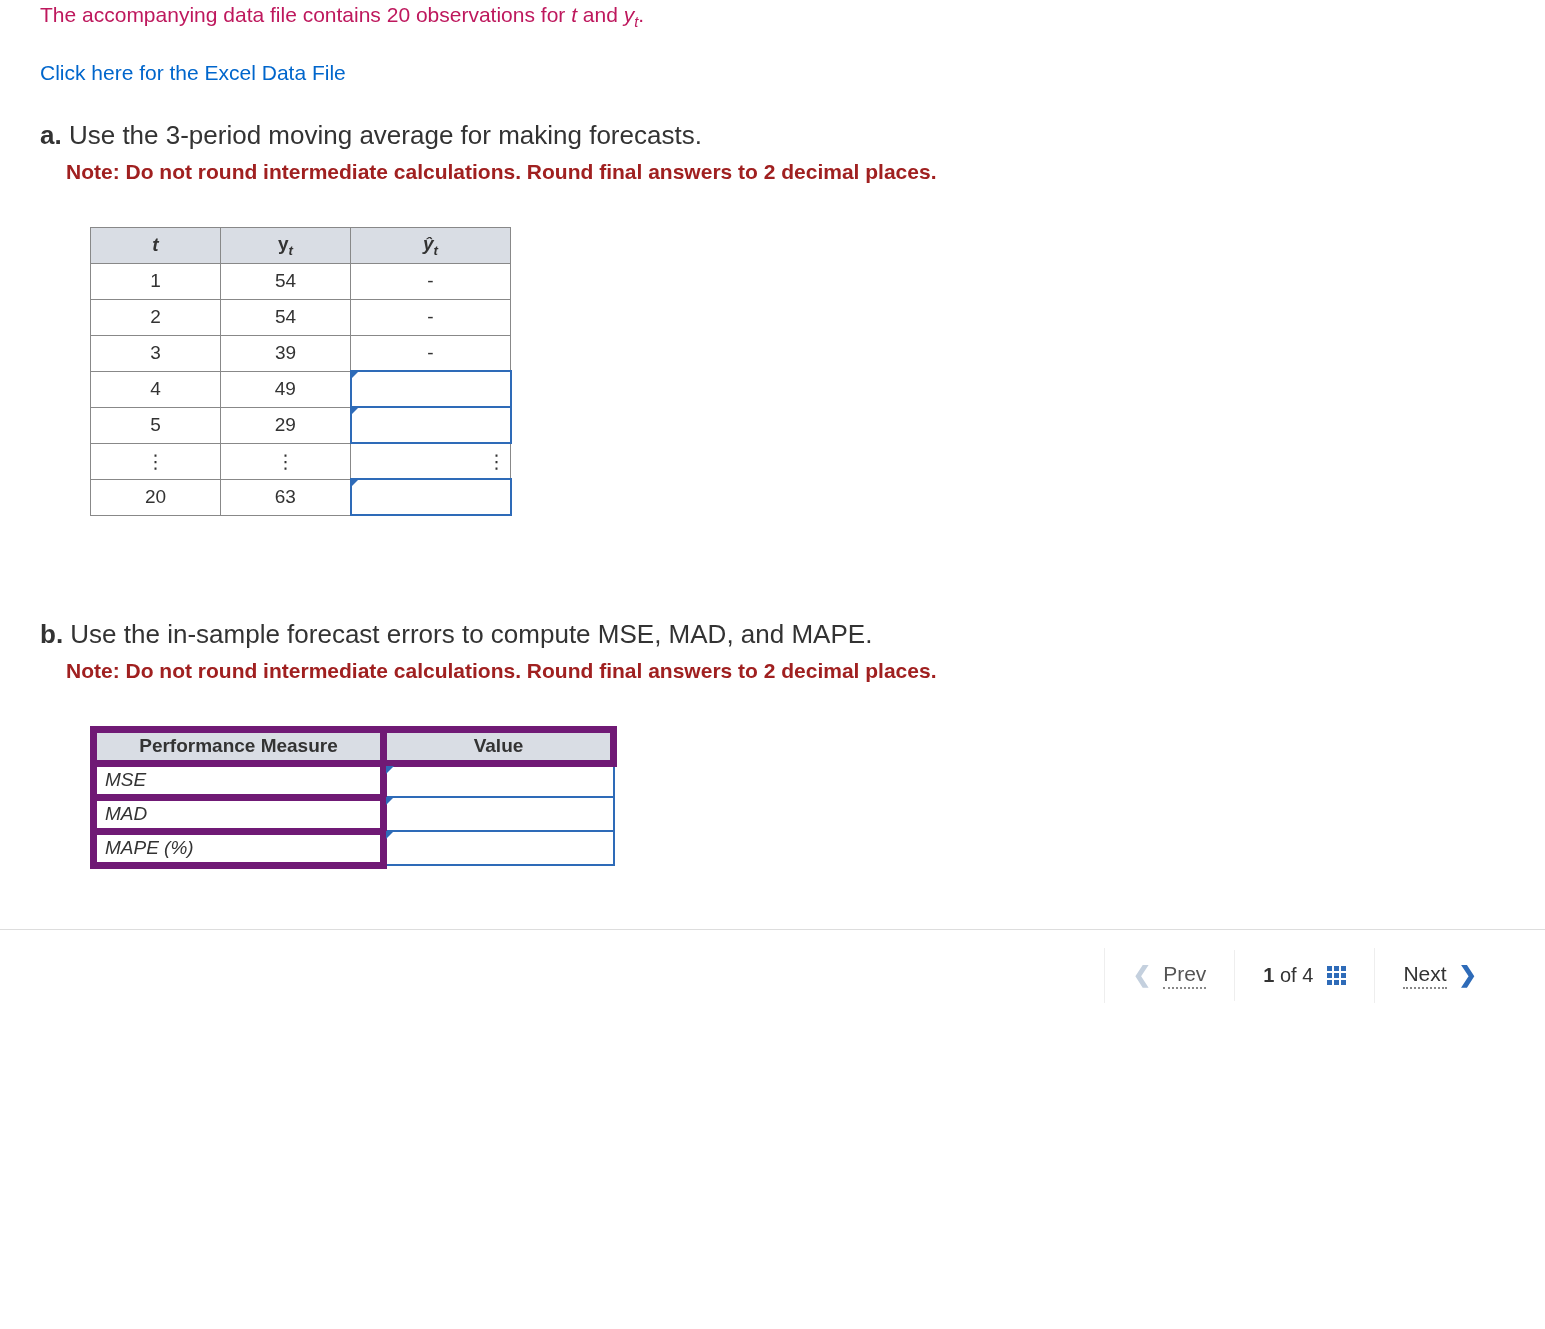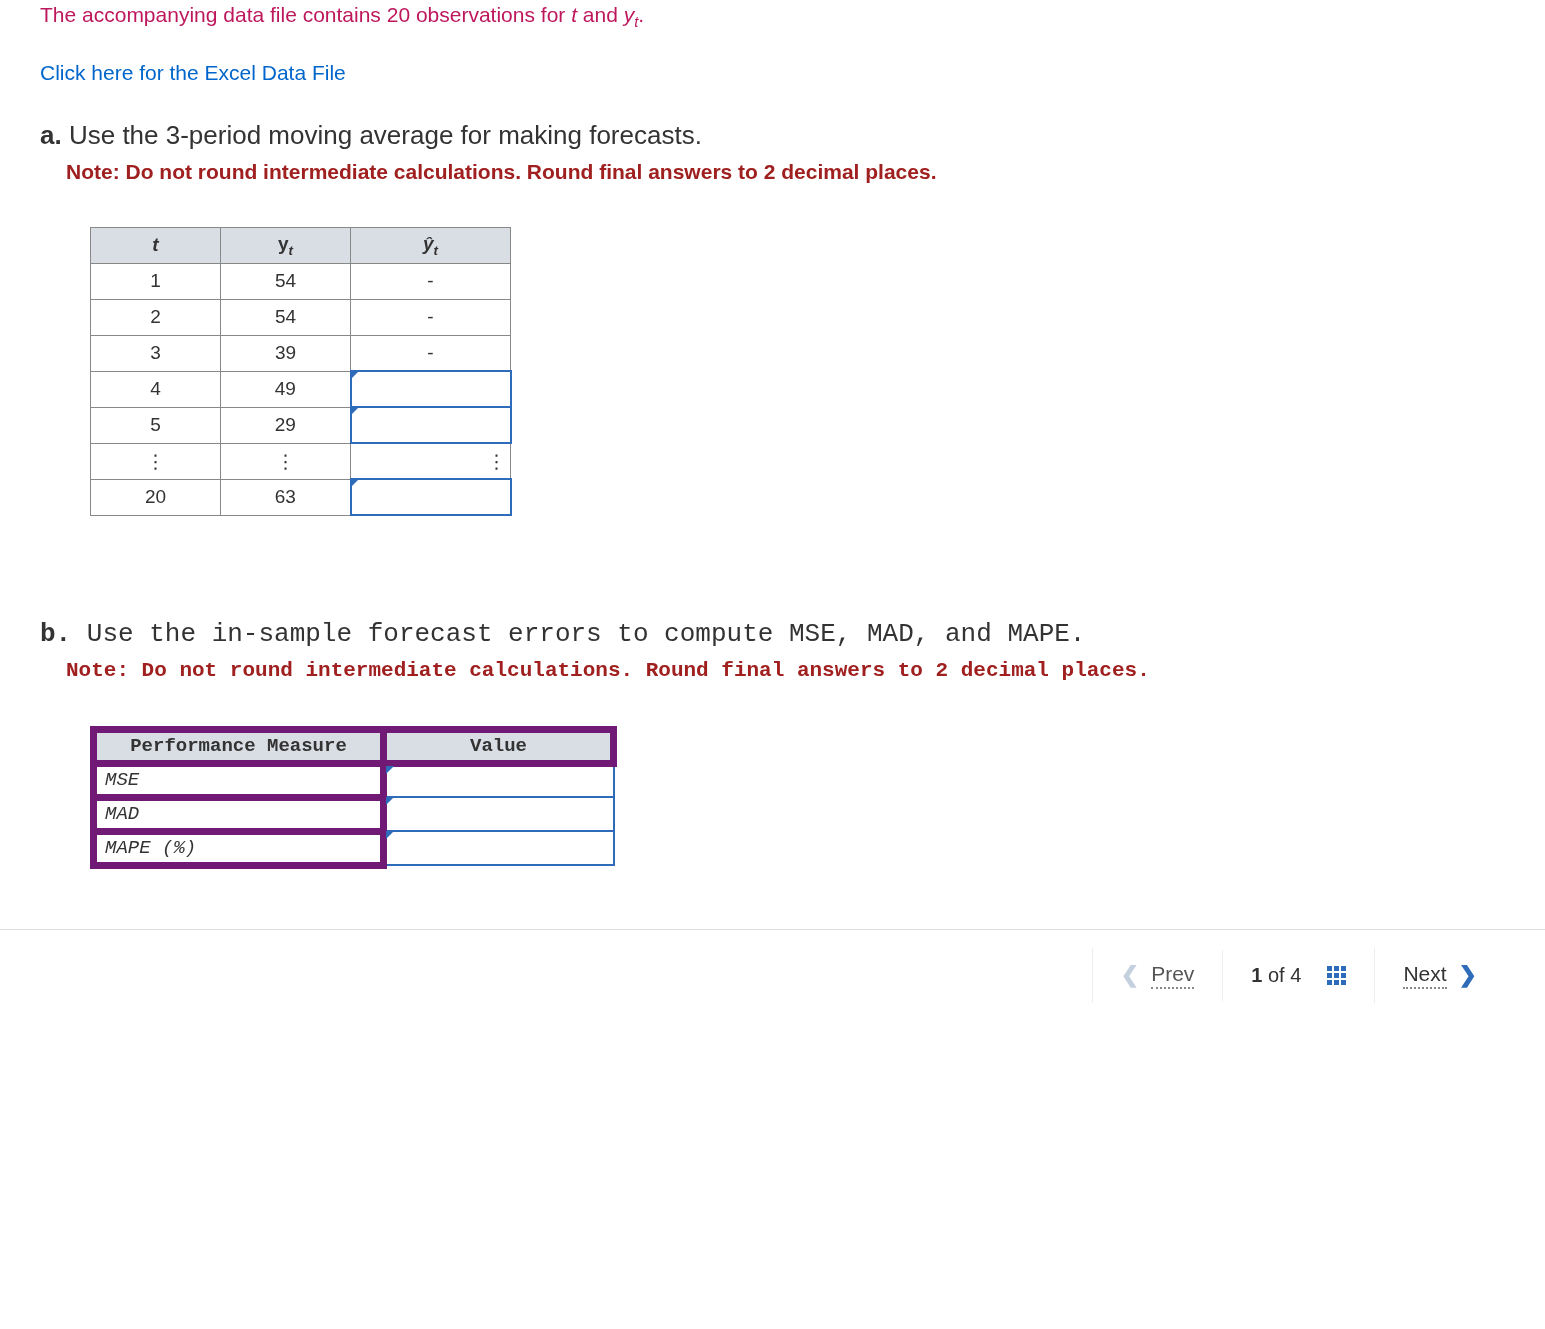--- a/index.html
+++ b/index.html
@@ -166,21 +166,21 @@
     .nav-btn .chevron.right {
       color: #2e6bb8;
     }
     .nav-btn .dotted-underline {
       border-bottom: 2px dotted #888;
       padding-bottom: 1px;
     }
     .page-info {
       display: inline-flex;
       align-items: center;
-      gap: 26px;
+      gap: 14px;
       padding: 14px 28px;
       font-size: 20px;
       border-left: 1px solid #eee;
     }
     .page-info .bold {
       font-weight: bold;
     }
     .grid-icon {
       display: inline-grid;
       grid-template-columns: repeat(3, 5px);
@@ -262,21 +262,21 @@
             <td>63</td>
             <td class="input-cell input-cell-border">
                 <span class="input-marker"></span>
               </td>
           </tr>
         </tbody>
       </table>
     </div>
   </div>
 
-  <div class="part-wrapper" style="margin-bottom:40px;font-family:Liberation Mono, monospace;">
+  <div class="part-wrapper" style="margin-bottom:40px;">
     <p class="part-label">
       <span class="letter">b.</span>
       <span>Use the in-sample forecast errors to compute </span><span class="italic">MSE</span><span>, </span><span class="italic">MAD</span><span>, and </span><span class="italic">MAPE</span><span>.</span>
     </p>
     <p class="note-red">Note: Do not round intermediate calculations. Round final answers to 2 decimal places.</p>
 
     <div class="table-container">
       <table class="perf-table">
         <thead>
           <tr>

